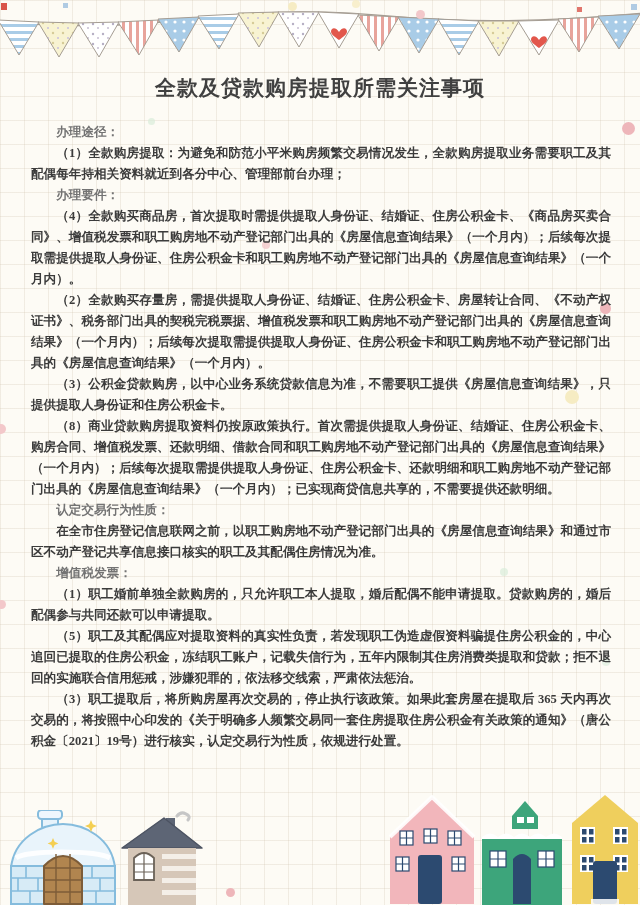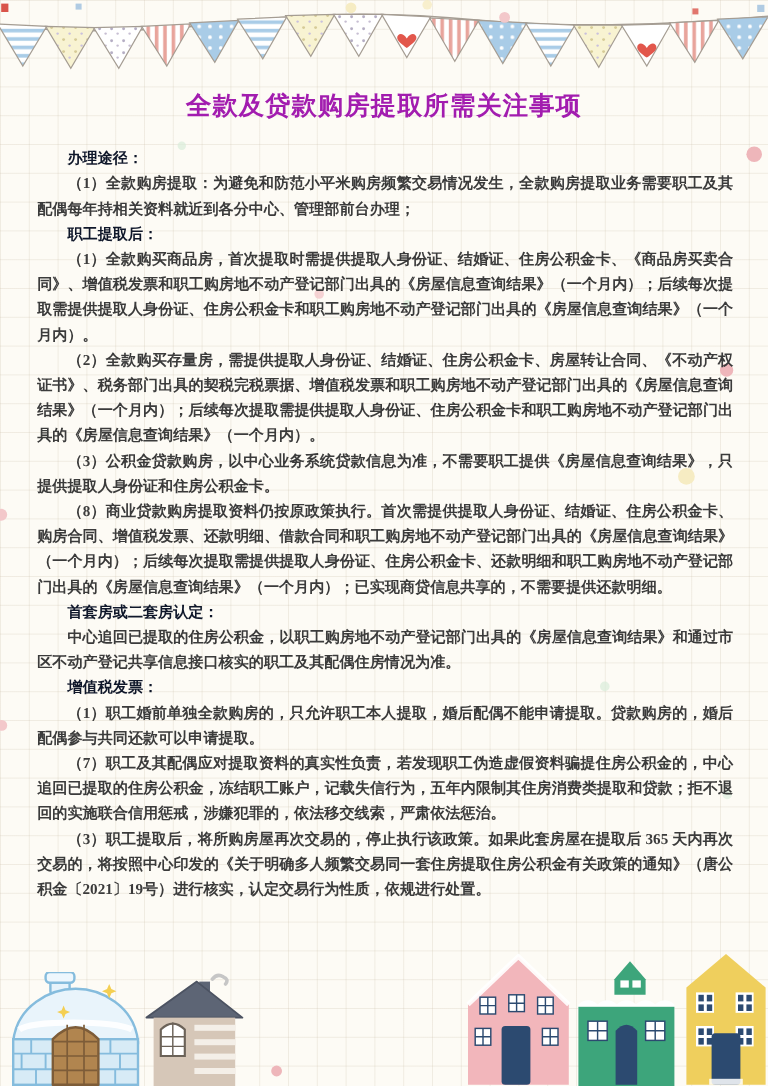--- a/index.html
+++ b/index.html
@@ -11,31 +11,31 @@
     background-color:#fdfbf5;
     background-image:
       linear-gradient(to right,  rgba(211,201,182,0.30) 1px, transparent 1px),
       linear-gradient(to bottom, rgba(211,201,182,0.30) 1px, transparent 1px);
     background-size:24px 24px;
   }
   .bunting { position:absolute; top:0; left:0; width:640px; height:60px; }
   .page-title {
     position:absolute; top:74px; left:0; width:640px;
     text-align:center;
-    font-size:21px; font-weight:bold; color:#a21caf;
+    font-size:21px; font-weight:bold; color:#404040;
     letter-spacing:1px;
   }
   .doc {
     position:absolute; top:122px; left:31px; width:580px;
     color:#3b3b3b;
     font-size:12.6px; line-height:21px;
     text-align:justify;
   }
   .doc p { margin:0; text-indent:2em;font-weight:bold; }
-  .doc p.h { font-weight:bold; color:#0f172a; }
+  .doc p.h { font-weight:bold; color:#737373; }
   .dot { position:absolute; border-radius:50%; }
   .sq  { position:absolute; }
   .c-pink   { background:#f3c8ca; }
   .c-pink2  { background:#eeb6ba; }
   .c-yellow { background:#f6ecc3; }
   .c-green  { background:#d8ecda; }
   .c-red    { background:#d9544a; }
   .c-blue   { background:#8fb7dc; }
   .houses-left, .houses-right { position:absolute; bottom:0; }
   .houses-left  { left:6px; }
@@ -113,34 +113,34 @@
 </div>
 
 <h1 class="page-title">全款及贷款购房提取所需关注事项</h1>
 
 <div class="doc">
   <section>
     <p class="h">办理途径：</p>
     <p>（1）全款购房提取：为避免和防范小平米购房频繁交易情况发生，全款购房提取业务需要职工及其配偶每年持相关资料就近到各分中心、管理部前台办理；</p>
   </section>
   <section>
-    <p class="h">职工提取后：</p>
-    <p>（1）全款购买商品房，首次提取时需提供提取人身份证、结婚证、住房公积金卡、《商品房买卖合同》、增值税发票和职工购房地不动产登记部门出具的《房屋信息查询结果》（一个月内）；后续每次提取需提供提取人身份证、住房公积金卡和职工购房地不动产登记部门出具的《房屋信息查询结果》（一个月内）。</p>
+    <p class="h">办理要件：</p>
+    <p>（4）全款购买商品房，首次提取时需提供提取人身份证、结婚证、住房公积金卡、《商品房买卖合同》、增值税发票和职工购房地不动产登记部门出具的《房屋信息查询结果》（一个月内）；后续每次提取需提供提取人身份证、住房公积金卡和职工购房地不动产登记部门出具的《房屋信息查询结果》（一个月内）。</p>
     <p>（2）全款购买存量房，需提供提取人身份证、结婚证、住房公积金卡、房屋转让合同、《不动产权证书》、税务部门出具的契税完税票据、增值税发票和职工购房地不动产登记部门出具的《房屋信息查询结果》（一个月内）；后续每次提取需提供提取人身份证、住房公积金卡和职工购房地不动产登记部门出具的《房屋信息查询结果》（一个月内）。</p>
     <p>（3）公积金贷款购房，以中心业务系统贷款信息为准，不需要职工提供《房屋信息查询结果》，只提供提取人身份证和住房公积金卡。</p>
     <p>（8）商业贷款购房提取资料仍按原政策执行。首次需提供提取人身份证、结婚证、住房公积金卡、购房合同、增值税发票、还款明细、借款合同和职工购房地不动产登记部门出具的《房屋信息查询结果》（一个月内）；后续每次提取需提供提取人身份证、住房公积金卡、还款明细和职工购房地不动产登记部门出具的《房屋信息查询结果》（一个月内）；已实现商贷信息共享的，不需要提供还款明细。</p>
   </section>
   <section>
-    <p class="h">首套房或二套房认定：</p>
-    <p>中心追回已提取的住房公积金，以职工购房地不动产登记部门出具的《房屋信息查询结果》和通过市区不动产登记共享信息接口核实的职工及其配偶住房情况为准。</p>
+    <p class="h">认定交易行为性质：</p>
+    <p>在全市住房登记信息联网之前，以职工购房地不动产登记部门出具的《房屋信息查询结果》和通过市区不动产登记共享信息接口核实的职工及其配偶住房情况为准。</p>
   </section>
   <section>
     <p class="h">增值税发票：</p>
     <p>（1）职工婚前单独全款购房的，只允许职工本人提取，婚后配偶不能申请提取。贷款购房的，婚后配偶参与共同还款可以申请提取。</p>
-    <p>（7）职工及其配偶应对提取资料的真实性负责，若发现职工伪造虚假资料骗提住房公积金的，中心追回已提取的住房公积金，冻结职工账户，记载失信行为，五年内限制其住房消费类提取和贷款；拒不退回的实施联合信用惩戒，涉嫌犯罪的，依法移交线索，严肃依法惩治。</p>
+    <p>（5）职工及其配偶应对提取资料的真实性负责，若发现职工伪造虚假资料骗提住房公积金的，中心追回已提取的住房公积金，冻结职工账户，记载失信行为，五年内限制其住房消费类提取和贷款；拒不退回的实施联合信用惩戒，涉嫌犯罪的，依法移交线索，严肃依法惩治。</p>
     <p>（3）职工提取后，将所购房屋再次交易的，停止执行该政策。如果此套房屋在提取后 365 天内再次交易的，将按照中心印发的《关于明确多人频繁交易同一套住房提取住房公积金有关政策的通知》（唐公积金〔2021〕19号）进行核实，认定交易行为性质，依规进行处置。</p>
   </section>
 </div>
 
 <div class="houses-left">
   <svg width="200" height="95" viewBox="0 0 200 95" xmlns="http://www.w3.org/2000/svg">
 
     <g>
       <rect x="36" y="3" width="16" height="16" rx="3" fill="#e7f3fb" stroke="#85bcdd" stroke-width="2"></rect>
       <rect x="32" y="0" width="24" height="9" rx="3.5" fill="#eef7fd" stroke="#85bcdd" stroke-width="2"></rect>

